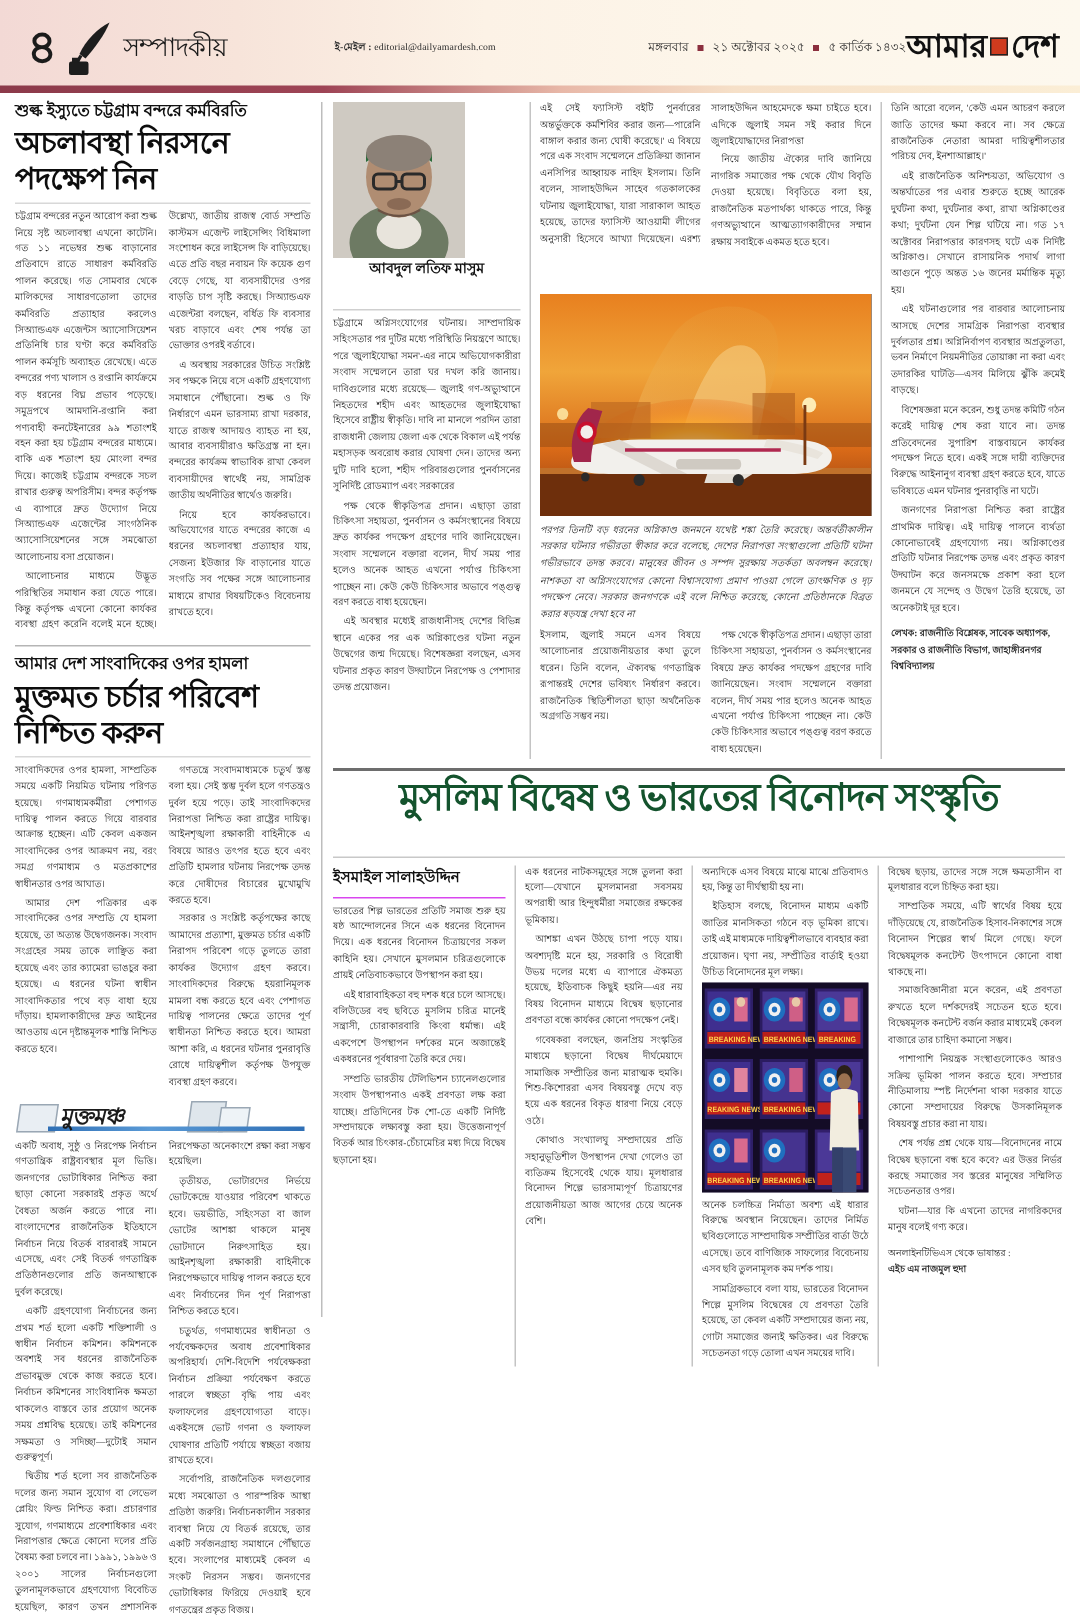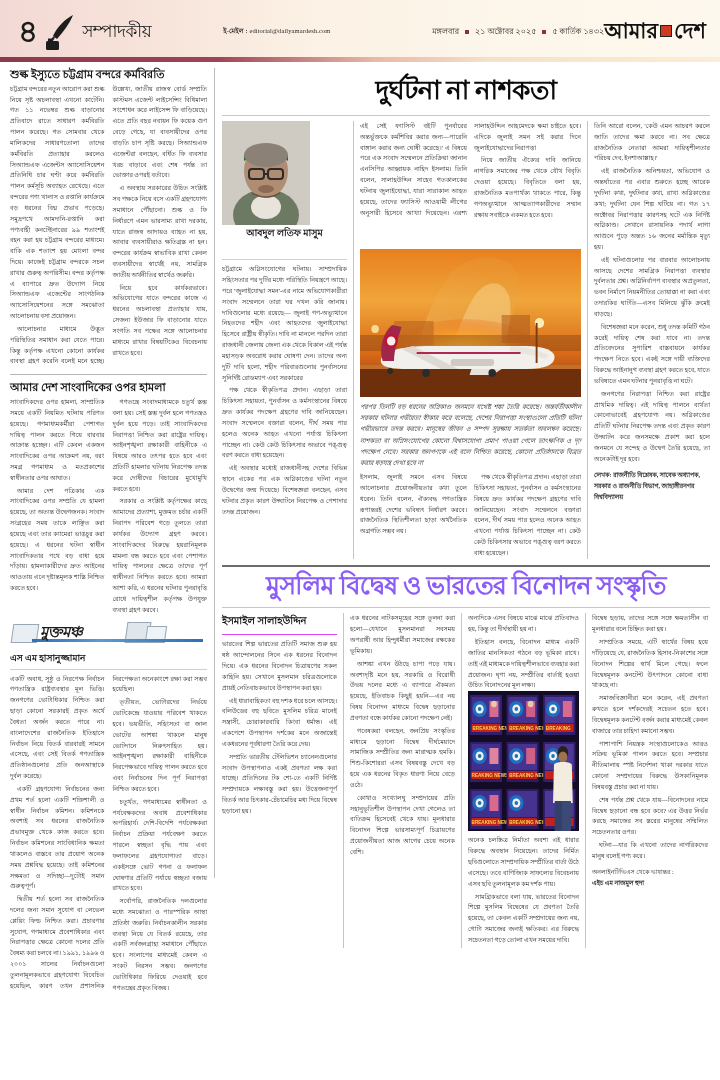--- a/index.html
+++ b/index.html
@@ -262,24 +262,24 @@
   
   .bottom-feature {
     border-top: 2px solid #6d6d6d;
     margin-top: 6px;
     padding-top: 5px;
   }
   .bf-head {
     font-size: 25px;
     font-weight: bold;
     text-align: center;
-    color: #8b5cf6;
+    color: #14532d;
     letter-spacing: -0.6px;
     line-height: 1.15;
-    padding-bottom: 7px;
+    padding-bottom: 23px;
     border-bottom: 1px solid #c8c8c8;
     margin-bottom: 5px;
   }
   .tv-photo {
     width: 100%;
     height: 140px;
     background: #1a1030;
     position: relative;
     overflow: hidden;
     margin-bottom: 4px;
@@ -331,65 +331,65 @@
     </div>
   </div>
 </div>
 
 <div class="page">
 
   <div class="col-left">
 
     <div>
       <div class="kicker">শুল্ক ইস্যুতে চট্টগ্রাম বন্দরে কর্মবিরতি</div>
+      <div class="head-ed">অচলাবস্থা নিরসনে পদক্ষেপ নিন</div>
       <div class="body-text two-col">
         <p>চট্টগ্রাম বন্দরের নতুন আরোপ করা শুল্ক নিয়ে সৃষ্ট অচলাবস্থা এখনো কাটেনি। গত ১১ নভেম্বর শুল্ক বাড়ানোর প্রতিবাদে রাতে সাধারণ কর্মবিরতি পালন করেছে। গত সোমবার থেকে মালিকদের সাধারণতোলা তাদের কর্মবিরতি প্রত্যাহার করলেও সিঅ্যান্ডএফ এজেন্টস অ্যাসোসিয়েশন প্রতিনিধি চার ঘণ্টা করে কর্মবিরতি পালন কর্মসূচি অব্যাহত রেখেছে। এতে বন্দরের পণ্য খালাস ও রপ্তানি কার্যক্রমে বড় ধরনের বিঘ্ন প্রভাব পড়েছে। সমুদ্রপথে আমদানি-রপ্তানি করা পণ্যবাহী কনটেইনারের ৯৯ শতাংশই বহন করা হয় চট্টগ্রাম বন্দরের মাধ্যমে। বাকি এক শতাংশ হয় মোংলা বন্দর দিয়ে। কাজেই চট্টগ্রাম বন্দরকে সচল রাখার গুরুত্ব অপরিসীম। বন্দর কর্তৃপক্ষ এ ব্যাপারে দ্রুত উদ্যোগ নিয়ে সিঅ্যান্ডএফ এজেন্টের সাংগঠনিক অ্যাসোসিয়েশনের সঙ্গে সমঝোতা আলোচনায় বসা প্রয়োজন।</p>
         <p>আলোচনার মাধ্যমে উদ্ভূত পরিস্থিতির সমাধান করা যেতে পারে। কিন্তু কর্তৃপক্ষ এখনো কোনো কার্যকর ব্যবস্থা গ্রহণ করেনি বলেই মনে হচ্ছে। উল্লেখ্য, জাতীয় রাজস্ব বোর্ড সম্প্রতি কাস্টমস এজেন্ট লাইসেন্সিং বিধিমালা সংশোধন করে লাইসেন্স ফি বাড়িয়েছে। এতে প্রতি বছর নবায়ন ফি কয়েক গুণ বেড়ে গেছে, যা ব্যবসায়ীদের ওপর বাড়তি চাপ সৃষ্টি করছে। সিঅ্যান্ডএফ এজেন্টরা বলছেন, বর্ধিত ফি ব্যবসার খরচ বাড়াবে এবং শেষ পর্যন্ত তা ভোক্তার ওপরই বর্তাবে।</p>
         <p>এ অবস্থায় সরকারের উচিত সংশ্লিষ্ট সব পক্ষকে নিয়ে বসে একটি গ্রহণযোগ্য সমাধানে পৌঁছানো। শুল্ক ও ফি নির্ধারণে এমন ভারসাম্য রাখা দরকার, যাতে রাজস্ব আদায়ও ব্যাহত না হয়, আবার ব্যবসায়ীরাও ক্ষতিগ্রস্ত না হন। বন্দরের কার্যক্রম স্বাভাবিক রাখা কেবল ব্যবসায়ীদের স্বার্থেই নয়, সামগ্রিক জাতীয় অর্থনীতির স্বার্থেও জরুরি।</p>
         <p>নিয়ে হবে কার্যকরভাবে। অভিযোগের যাতে বন্দরের কাজে এ ধরনের অচলাবস্থা প্রত্যাহার যায়, সেজন্য ইউজার ফি বাড়ানোর যাতে সংগতি সব পক্ষের সঙ্গে আলোচনার মাধ্যমে রাখার বিষয়টিকেও বিবেচনায় রাখতে হবে।</p>
       </div>
     </div>
 
     <div class="rule-h"></div>
 
     <div>
       <div class="kicker">আমার দেশ সাংবাদিকের ওপর হামলা</div>
+      <div class="head-ed">মুক্তমত চর্চার পরিবেশ নিশ্চিত করুন</div>
       <div class="body-text two-col">
         <p>সাংবাদিকদের ওপর হামলা, সাম্প্রতিক সময়ে একটি নিয়মিত ঘটনায় পরিণত হয়েছে। গণমাধ্যমকর্মীরা পেশাগত দায়িত্ব পালন করতে গিয়ে বারবার আক্রান্ত হচ্ছেন। এটি কেবল একজন সাংবাদিকের ওপর আক্রমণ নয়, বরং সমগ্র গণমাধ্যম ও মতপ্রকাশের স্বাধীনতার ওপর আঘাত।</p>
         <p>আমার দেশ পত্রিকার এক সাংবাদিকের ওপর সম্প্রতি যে হামলা হয়েছে, তা অত্যন্ত উদ্বেগজনক। সংবাদ সংগ্রহের সময় তাকে লাঞ্ছিত করা হয়েছে এবং তার ক্যামেরা ভাঙচুর করা হয়েছে। এ ধরনের ঘটনা স্বাধীন সাংবাদিকতার পথে বড় বাধা হয়ে দাঁড়ায়। হামলাকারীদের দ্রুত আইনের আওতায় এনে দৃষ্টান্তমূলক শাস্তি নিশ্চিত করতে হবে।</p>
         <p>গণতন্ত্রে সংবাদমাধ্যমকে চতুর্থ স্তম্ভ বলা হয়। সেই স্তম্ভ দুর্বল হলে গণতন্ত্রও দুর্বল হয়ে পড়ে। তাই সাংবাদিকদের নিরাপত্তা নিশ্চিত করা রাষ্ট্রের দায়িত্ব। আইনশৃঙ্খলা রক্ষাকারী বাহিনীকে এ বিষয়ে আরও তৎপর হতে হবে এবং প্রতিটি হামলার ঘটনায় নিরপেক্ষ তদন্ত করে দোষীদের বিচারের মুখোমুখি করতে হবে।</p>
         <p>সরকার ও সংশ্লিষ্ট কর্তৃপক্ষের কাছে আমাদের প্রত্যাশা, মুক্তমত চর্চার একটি নিরাপদ পরিবেশ গড়ে তুলতে তারা কার্যকর উদ্যোগ গ্রহণ করবে। সাংবাদিকদের বিরুদ্ধে হয়রানিমূলক মামলা বন্ধ করতে হবে এবং পেশাগত দায়িত্ব পালনের ক্ষেত্রে তাদের পূর্ণ স্বাধীনতা নিশ্চিত করতে হবে। আমরা আশা করি, এ ধরনের ঘটনার পুনরাবৃত্তি রোধে দায়িত্বশীল কর্তৃপক্ষ উপযুক্ত ব্যবস্থা গ্রহণ করবে।</p>
       </div>
     </div>
 
     <div class="mailbox-banner">
       <span class="mb-paper" style="left:2px; top:4px; width:26px; height:19px;"></span>
       <span class="mb-paper" style="left:116px; top:2px; width:24px; height:21px; background:#dfe6ec;"></span>
       <span class="mb-paper" style="left:136px; top:6px; width:20px; height:17px; background:#eef3f7;"></span>
       <span class="mb-script">মুক্তমঞ্চ</span>
       <span class="mb-line"></span>
     </div>
 
-    <div class="byline">এস এম হাসানুজ্জামান</div>
 
     <div class="body-text two-col">
       <p>একটি অবাধ, সুষ্ঠু ও নিরপেক্ষ নির্বাচন গণতান্ত্রিক রাষ্ট্রব্যবস্থার মূল ভিত্তি। জনগণের ভোটাধিকার নিশ্চিত করা ছাড়া কোনো সরকারই প্রকৃত অর্থে বৈধতা অর্জন করতে পারে না। বাংলাদেশের রাজনৈতিক ইতিহাসে নির্বাচন নিয়ে বিতর্ক বারবারই সামনে এসেছে, এবং সেই বিতর্ক গণতান্ত্রিক প্রতিষ্ঠানগুলোর প্রতি জনআস্থাকে দুর্বল করেছে।</p>
       <p>একটি গ্রহণযোগ্য নির্বাচনের জন্য প্রথম শর্ত হলো একটি শক্তিশালী ও স্বাধীন নির্বাচন কমিশন। কমিশনকে অবশ্যই সব ধরনের রাজনৈতিক প্রভাবমুক্ত থেকে কাজ করতে হবে। নির্বাচন কমিশনের সাংবিধানিক ক্ষমতা থাকলেও বাস্তবে তার প্রয়োগ অনেক সময় প্রশ্নবিদ্ধ হয়েছে। তাই কমিশনের সক্ষমতা ও সদিচ্ছা—দুটোই সমান গুরুত্বপূর্ণ।</p>
       <p>দ্বিতীয় শর্ত হলো সব রাজনৈতিক দলের জন্য সমান সুযোগ বা লেভেল প্লেয়িং ফিল্ড নিশ্চিত করা। প্রচারণার সুযোগ, গণমাধ্যমে প্রবেশাধিকার এবং নিরাপত্তার ক্ষেত্রে কোনো দলের প্রতি বৈষম্য করা চলবে না। ১৯৯১, ১৯৯৬ ও ২০০১ সালের নির্বাচনগুলো তুলনামূলকভাবে গ্রহণযোগ্য বিবেচিত হয়েছিল, কারণ তখন প্রশাসনিক নিরপেক্ষতা অনেকাংশে রক্ষা করা সম্ভব হয়েছিল।</p>
       <p>তৃতীয়ত, ভোটারদের নির্ভয়ে ভোটকেন্দ্রে যাওয়ার পরিবেশ থাকতে হবে। ভয়ভীতি, সহিংসতা বা জাল ভোটের আশঙ্কা থাকলে মানুষ ভোটদানে নিরুৎসাহিত হয়। আইনশৃঙ্খলা রক্ষাকারী বাহিনীকে নিরপেক্ষভাবে দায়িত্ব পালন করতে হবে এবং নির্বাচনের দিন পূর্ণ নিরাপত্তা নিশ্চিত করতে হবে।</p>
       <p>চতুর্থত, গণমাধ্যমের স্বাধীনতা ও পর্যবেক্ষকদের অবাধ প্রবেশাধিকার অপরিহার্য। দেশি-বিদেশি পর্যবেক্ষকরা নির্বাচন প্রক্রিয়া পর্যবেক্ষণ করতে পারলে স্বচ্ছতা বৃদ্ধি পায় এবং ফলাফলের গ্রহণযোগ্যতা বাড়ে। একইসঙ্গে ভোট গণনা ও ফলাফল ঘোষণার প্রতিটি পর্যায়ে স্বচ্ছতা বজায় রাখতে হবে।</p>
       <p>সর্বোপরি, রাজনৈতিক দলগুলোর মধ্যে সমঝোতা ও পারস্পরিক আস্থা প্রতিষ্ঠা জরুরি। নির্বাচনকালীন সরকার ব্যবস্থা নিয়ে যে বিতর্ক রয়েছে, তার একটি সর্বজনগ্রাহ্য সমাধানে পৌঁছাতে হবে। সংলাপের মাধ্যমেই কেবল এ সংকট নিরসন সম্ভব। জনগণের ভোটাধিকার ফিরিয়ে দেওয়াই হবে গণতন্ত্রের প্রকৃত বিজয়।</p>
     </div>
 
   </div>
 
   <div class="feature">
 
     <div>
-      <div class="feature-head">দুর্ঘটনা না নাশকতা</div>
 
       <div class="feature-cols">
 
         <div class="fcol" style="width:132px; padding-left:0;">
           <div class="author-box" style="width:100%; border-right:0; padding-right:0; margin-bottom:4px;">
             <div class="author-photo">
               <svg width="88" height="104" viewBox="0 0 88 104">
                 <rect width="88" height="104" fill="#cfcac2"></rect>
                 <ellipse cx="44" cy="94" rx="33" ry="26" fill="#6d7a63"></ellipse>
                 <ellipse cx="44" cy="86" rx="15" ry="12" fill="#e8e4dc"></ellipse>

